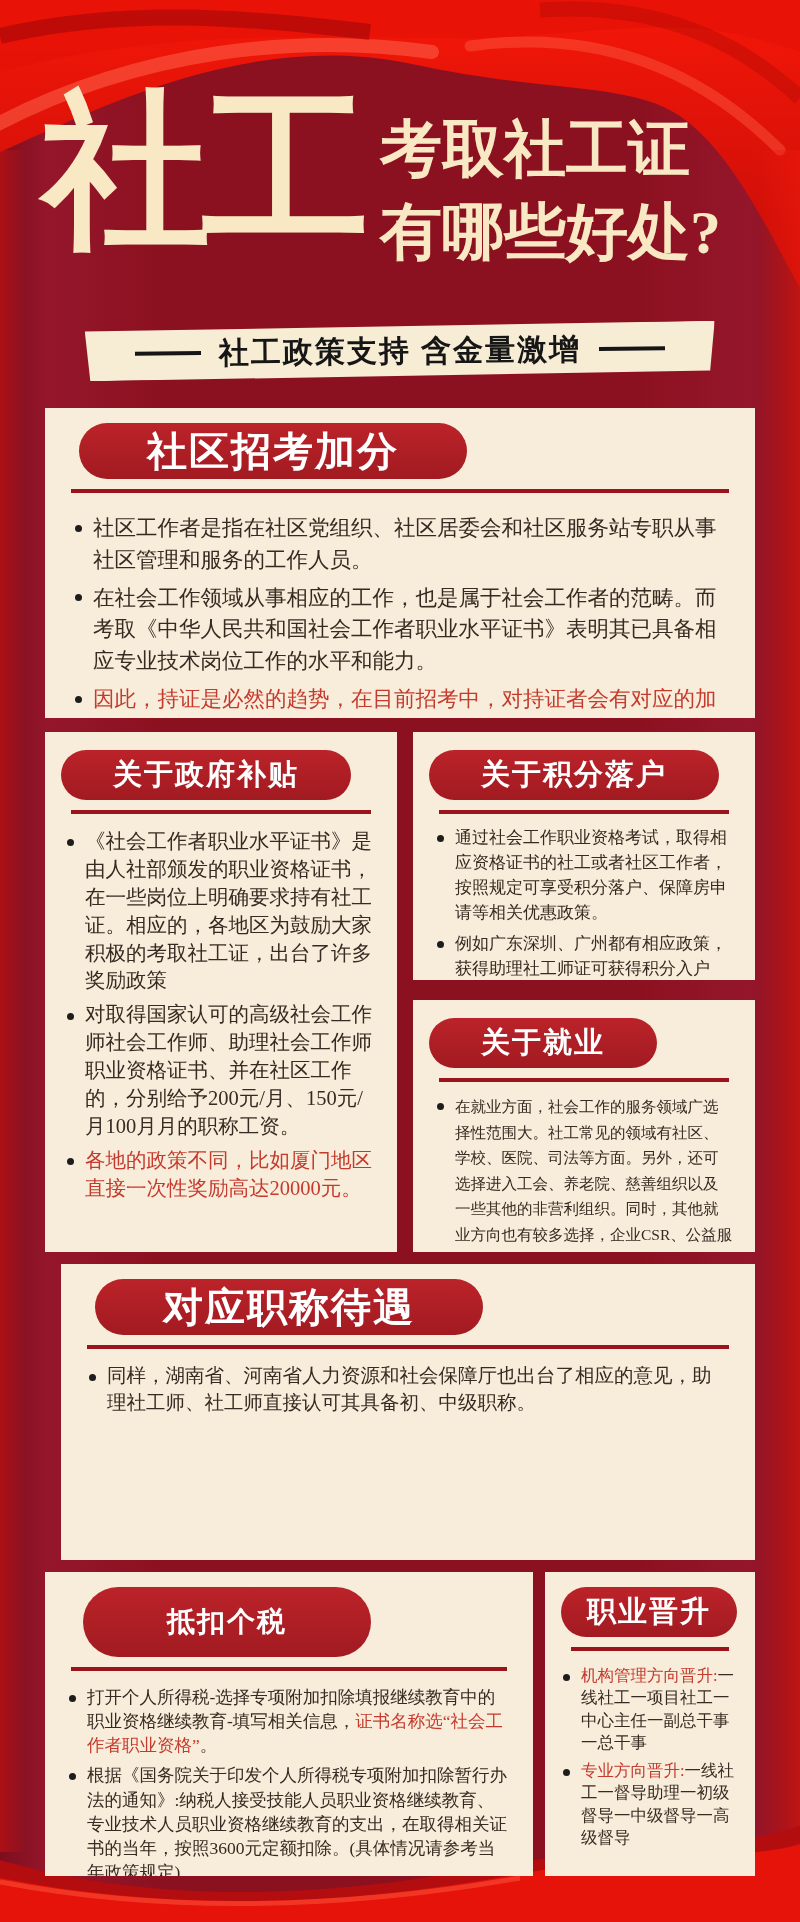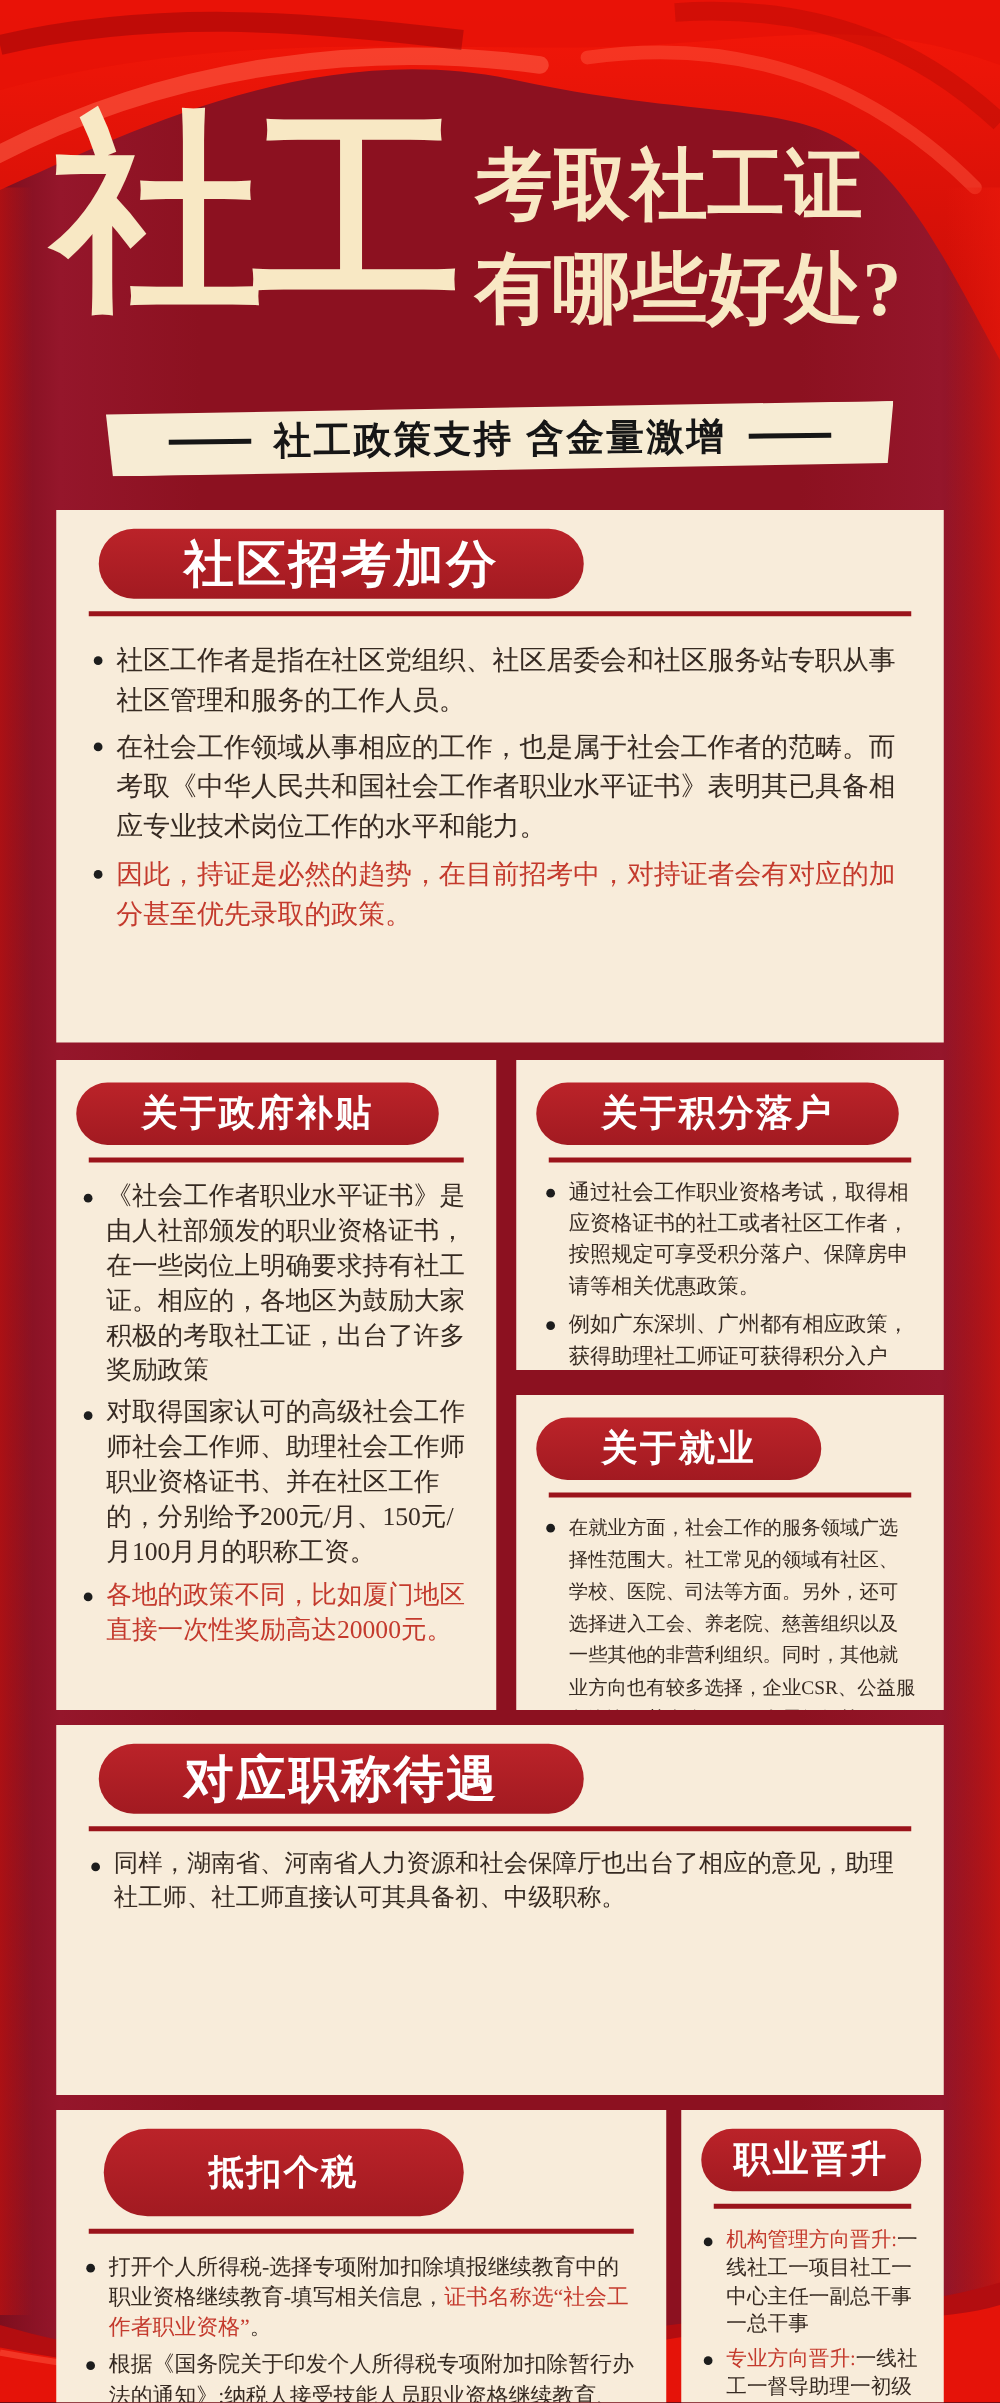--- a/index.html
+++ b/index.html
@@ -27,24 +27,24 @@
   }
   .banner-line{width:66px;height:4px;background:#161616;}
   .banner-text{font-size:30px;font-weight:bold;color:#161616;letter-spacing:2px;white-space:nowrap;}
 
   .main{position:relative;z-index:2;margin-top:30px;padding:0 45px;}
   .card{background:#f8ecda;box-sizing:border-box;overflow:hidden;}
   .row{display:flex;}
   .row2{margin-top:14px;}
   .row2 .colL{width:352px;height:520px;}
   .row2 .colR{width:342px;margin-left:16px;display:flex;flex-direction:column;}
-  .card-recruit{height:426px;}
+  .card-recruit{height:310px;}
   .card-points{height:248px;}
   .card-employment{height:252px;margin-top:20px;}
-  .card-title-match{height:296px;margin-top:12px;}
+  .card-title-match{height:296px;margin-top:12px;margin-left:16px;}
   .row3{margin-top:12px;}
   .card-tax{width:488px;height:304px;}
   .card-career{width:210px;height:304px;margin-left:12px;}
 
   .pill{
     display:inline-flex;align-items:center;justify-content:center;
     color:#ffffff;font-weight:bold;font-family:"Liberation Sans",sans-serif;
     background:linear-gradient(180deg,#bb2329,#a21a21);border-radius:999px;
     white-space:nowrap;letter-spacing:2px;
   }

